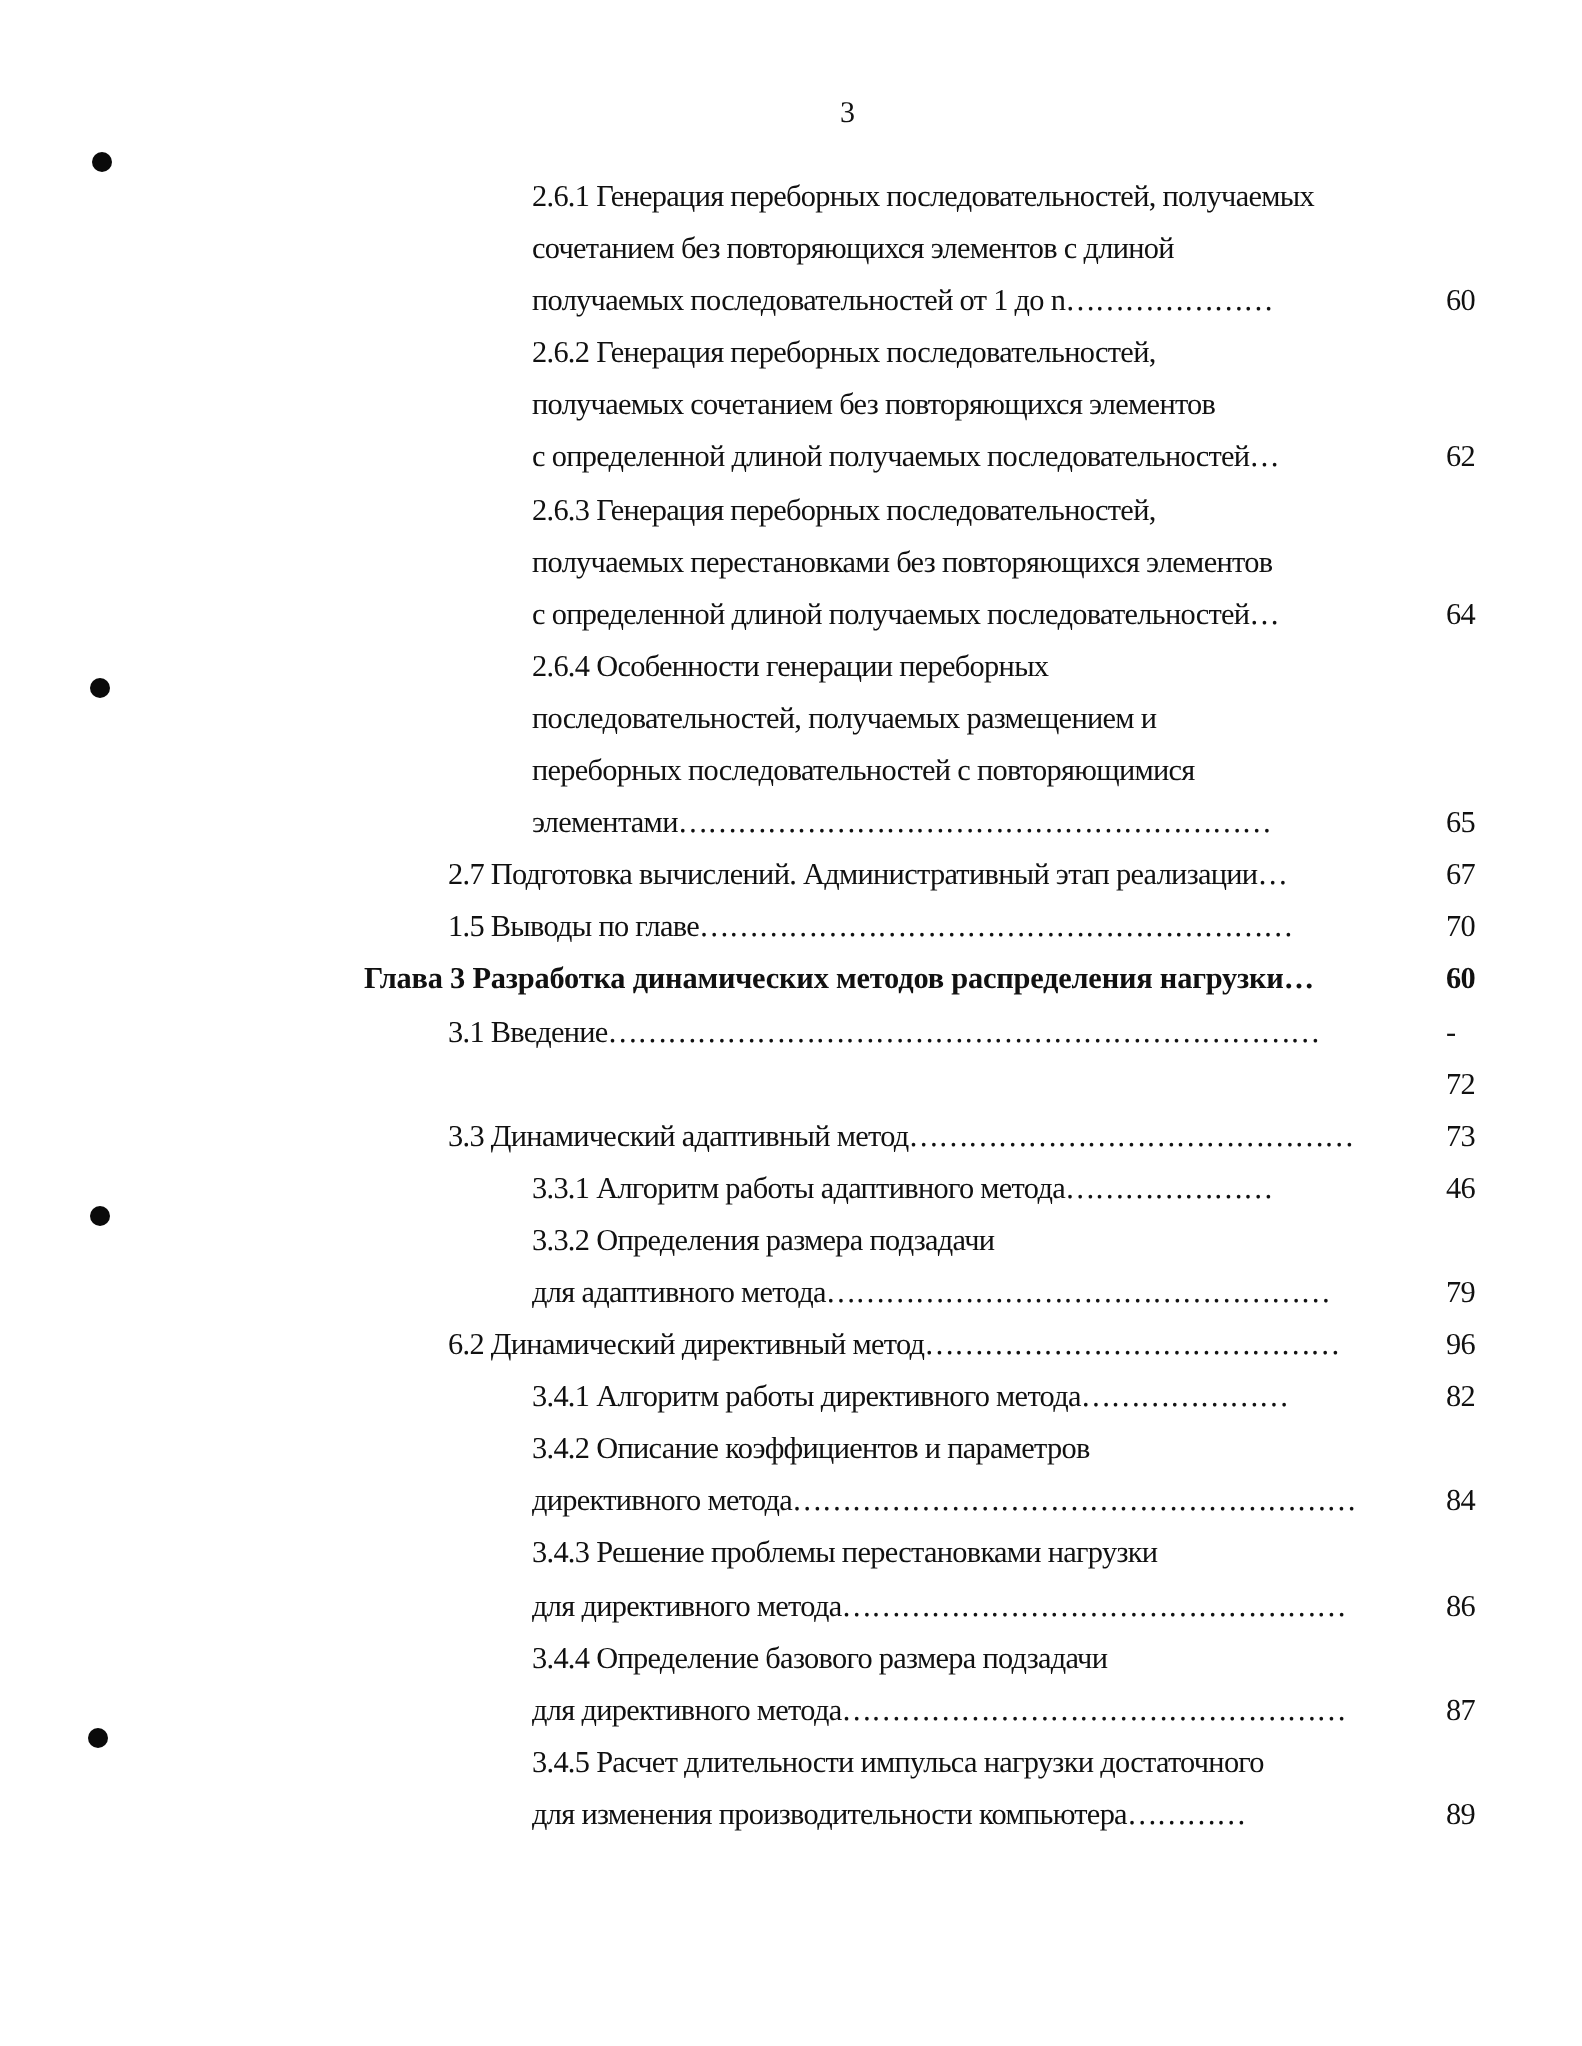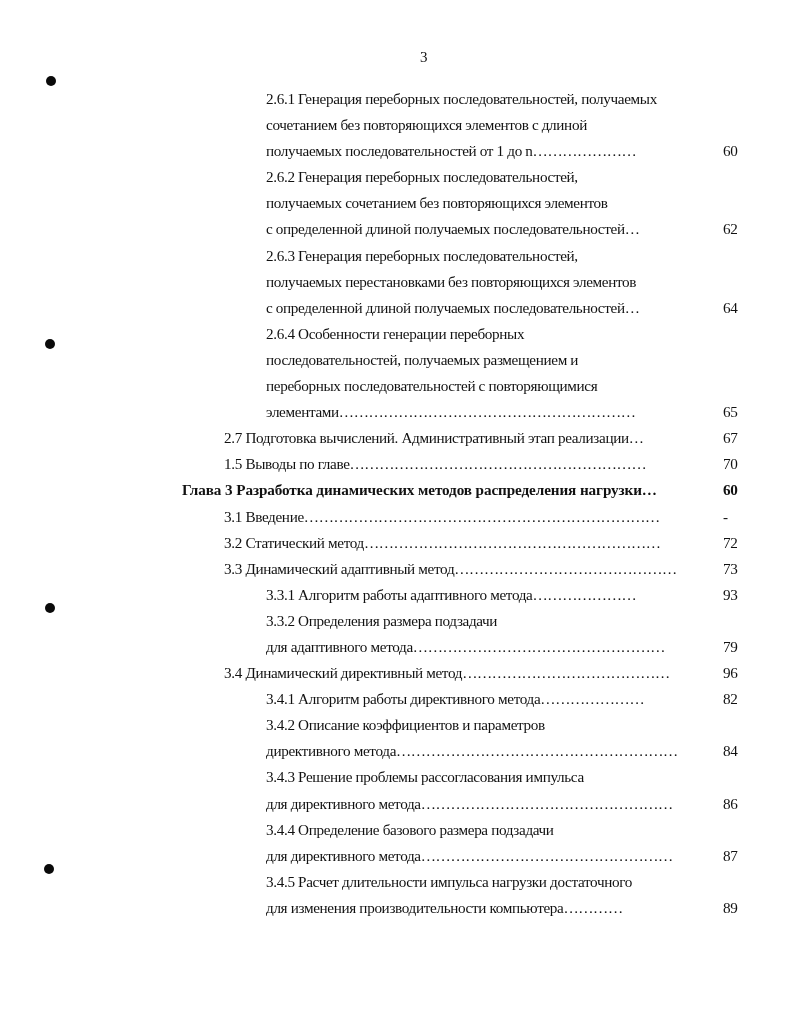--- a/index.html
+++ b/index.html
@@ -103,57 +103,56 @@
     </div>
   <div class="toc-line lvl1">
       <span class="text">Глава 3 Разработка динамических методов распределения нагрузки…</span>
       <span class="page">60</span>
     </div>
   <div class="toc-line lvl2">
       <span class="text">3.1 Введение………………………………………………………………</span>
       <span class="page">-</span>
     </div>
   <div class="toc-line lvl2">
-      <span class="text">3.2 Статический метод……………………………………………………</span>
       <span class="page">72</span>
     </div>
   <div class="toc-line lvl2">
       <span class="text">3.3 Динамический адаптивный метод………………………………………</span>
       <span class="page">73</span>
     </div>
   <div class="toc-line lvl3">
       <span class="text">3.3.1 Алгоритм работы адаптивного метода…………………</span>
-      <span class="page">93</span>
+      <span class="page">46</span>
     </div>
   <div class="toc-line lvl3">
       <span class="text">3.3.2 Определения размера подзадачи</span>
       <span class="page"></span>
     </div>
   <div class="toc-line lvl3">
       <span class="text">для адаптивного метода……………………………………………</span>
       <span class="page">79</span>
     </div>
   <div class="toc-line lvl2">
-      <span class="text">3.4 Динамический директивный метод……………………………………</span>
+      <span class="text">6.2 Динамический директивный метод……………………………………</span>
       <span class="page">96</span>
     </div>
   <div class="toc-line lvl3">
       <span class="text">3.4.1 Алгоритм работы директивного метода…………………</span>
       <span class="page">82</span>
     </div>
   <div class="toc-line lvl3">
       <span class="text">3.4.2 Описание коэффициентов и параметров</span>
       <span class="page"></span>
     </div>
   <div class="toc-line lvl3">
       <span class="text">директивного метода…………………………………………………</span>
       <span class="page">84</span>
     </div>
   <div class="toc-line lvl3">
-      <span class="text">3.4.3 Решение проблемы рассогласования импульса</span>
+      <span class="text">3.4.3 Решение проблемы перестановками нагрузки</span>
       <span class="page"></span>
     </div>
   <div class="toc-line lvl3">
       <span class="text">для директивного метода……………………………………………</span>
       <span class="page">86</span>
     </div>
   <div class="toc-line lvl3">
       <span class="text">3.4.4 Определение базового размера подзадачи</span>
       <span class="page"></span>
     </div>

